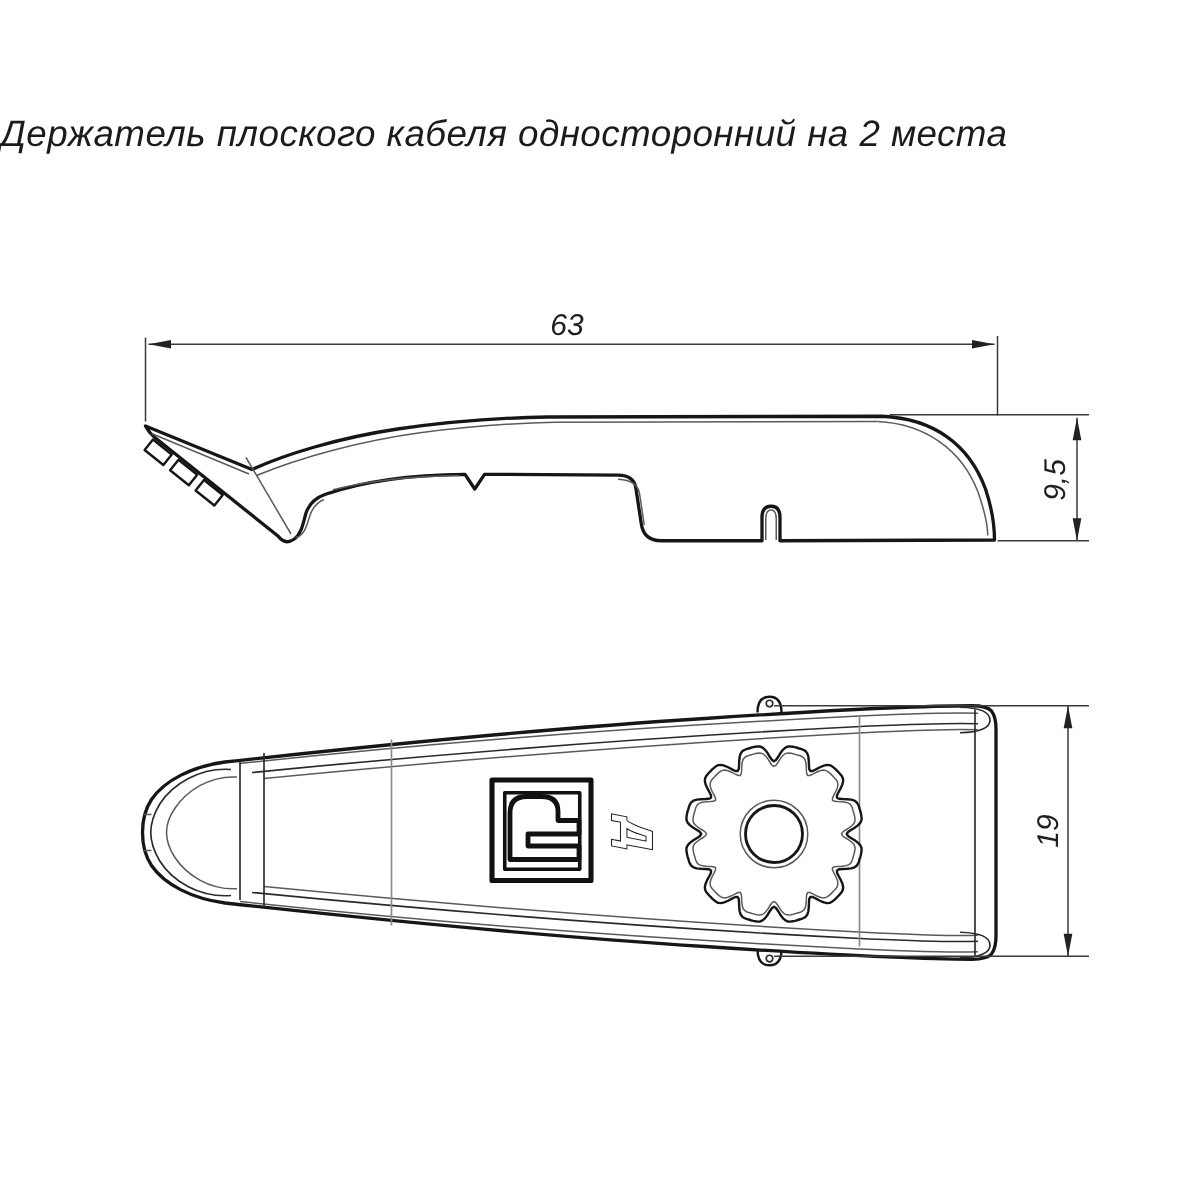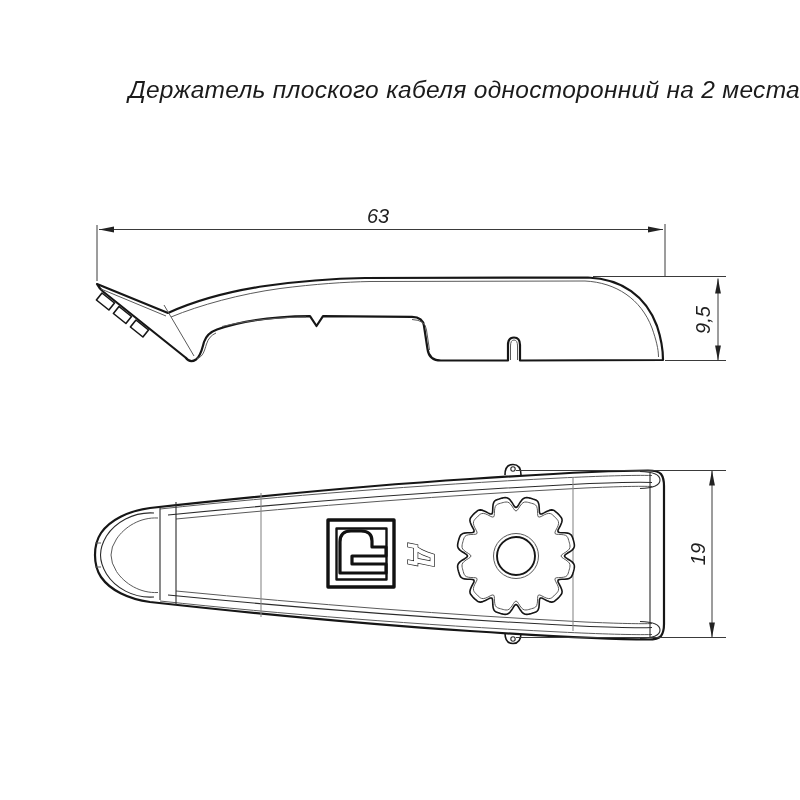--- a/index.html
+++ b/index.html
@@ -1,18 +1,18 @@
 <!DOCTYPE html>
 <html><head>
 <meta charset="utf-8">
 <style>
   html,body{margin:0;padding:0;background:#fff;}
   .canvas{position:relative;width:800px;height:800px;background:#ffffff;overflow:hidden;
           font-family:"Liberation Sans", sans-serif;}
-  .title{position:absolute;top:76px;left:0;width:100%;text-align:right;
+  .title{position:absolute;top:76px;left:0;width:100%;text-align:left;
          font-style:italic;font-size:24.5px;letter-spacing:.3px;color:#1b1b1b;white-space:nowrap;}
   svg{position:absolute;left:0;top:0;}
   .outline{fill:#ffffff;stroke:#161616;stroke-width:2.2;stroke-linejoin:round;}
   .outline-thin{fill:#ffffff;stroke:#161616;stroke-width:1.6;stroke-linejoin:round;}
   .inner{fill:none;stroke:#5a5a5a;stroke-width:1;}
   .inner-dk{fill:none;stroke:#2a2a2a;stroke-width:1.1;}
   .edge-gray{fill:none;stroke:#8a8a8a;stroke-width:1.1;}
   .dim{stroke:#3a3a3a;stroke-width:1;fill:none;}
   .dim-arrow{fill:#222;stroke:none;}
   .dim-text{font-family:"Liberation Sans", sans-serif;font-style:italic;font-size:20px;fill:#1f1f1f;}

